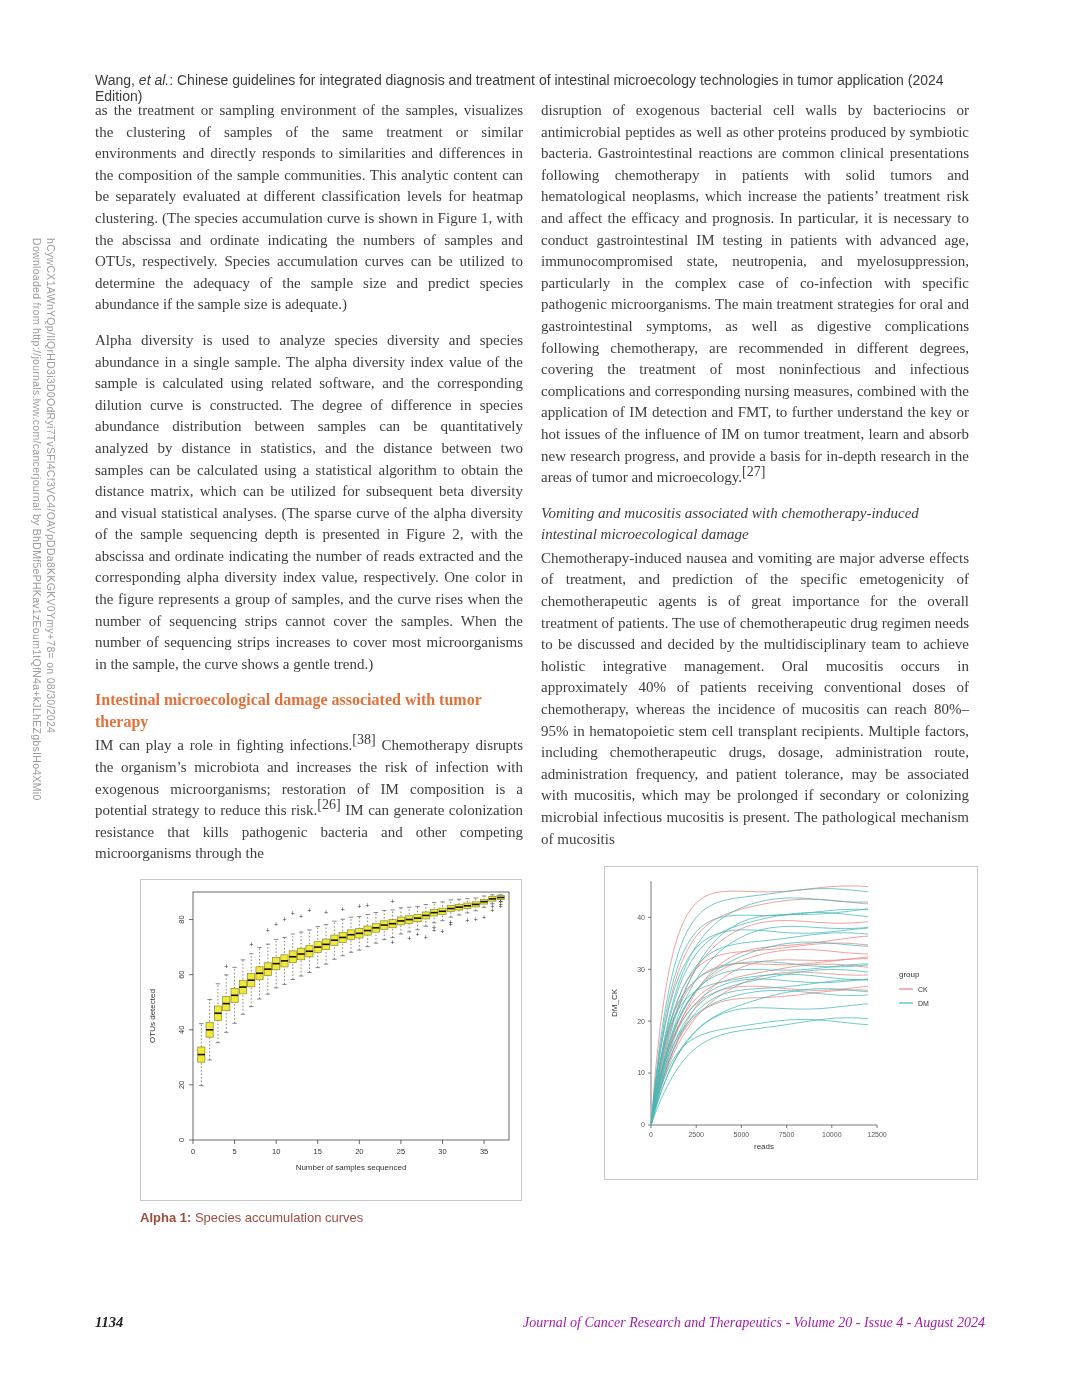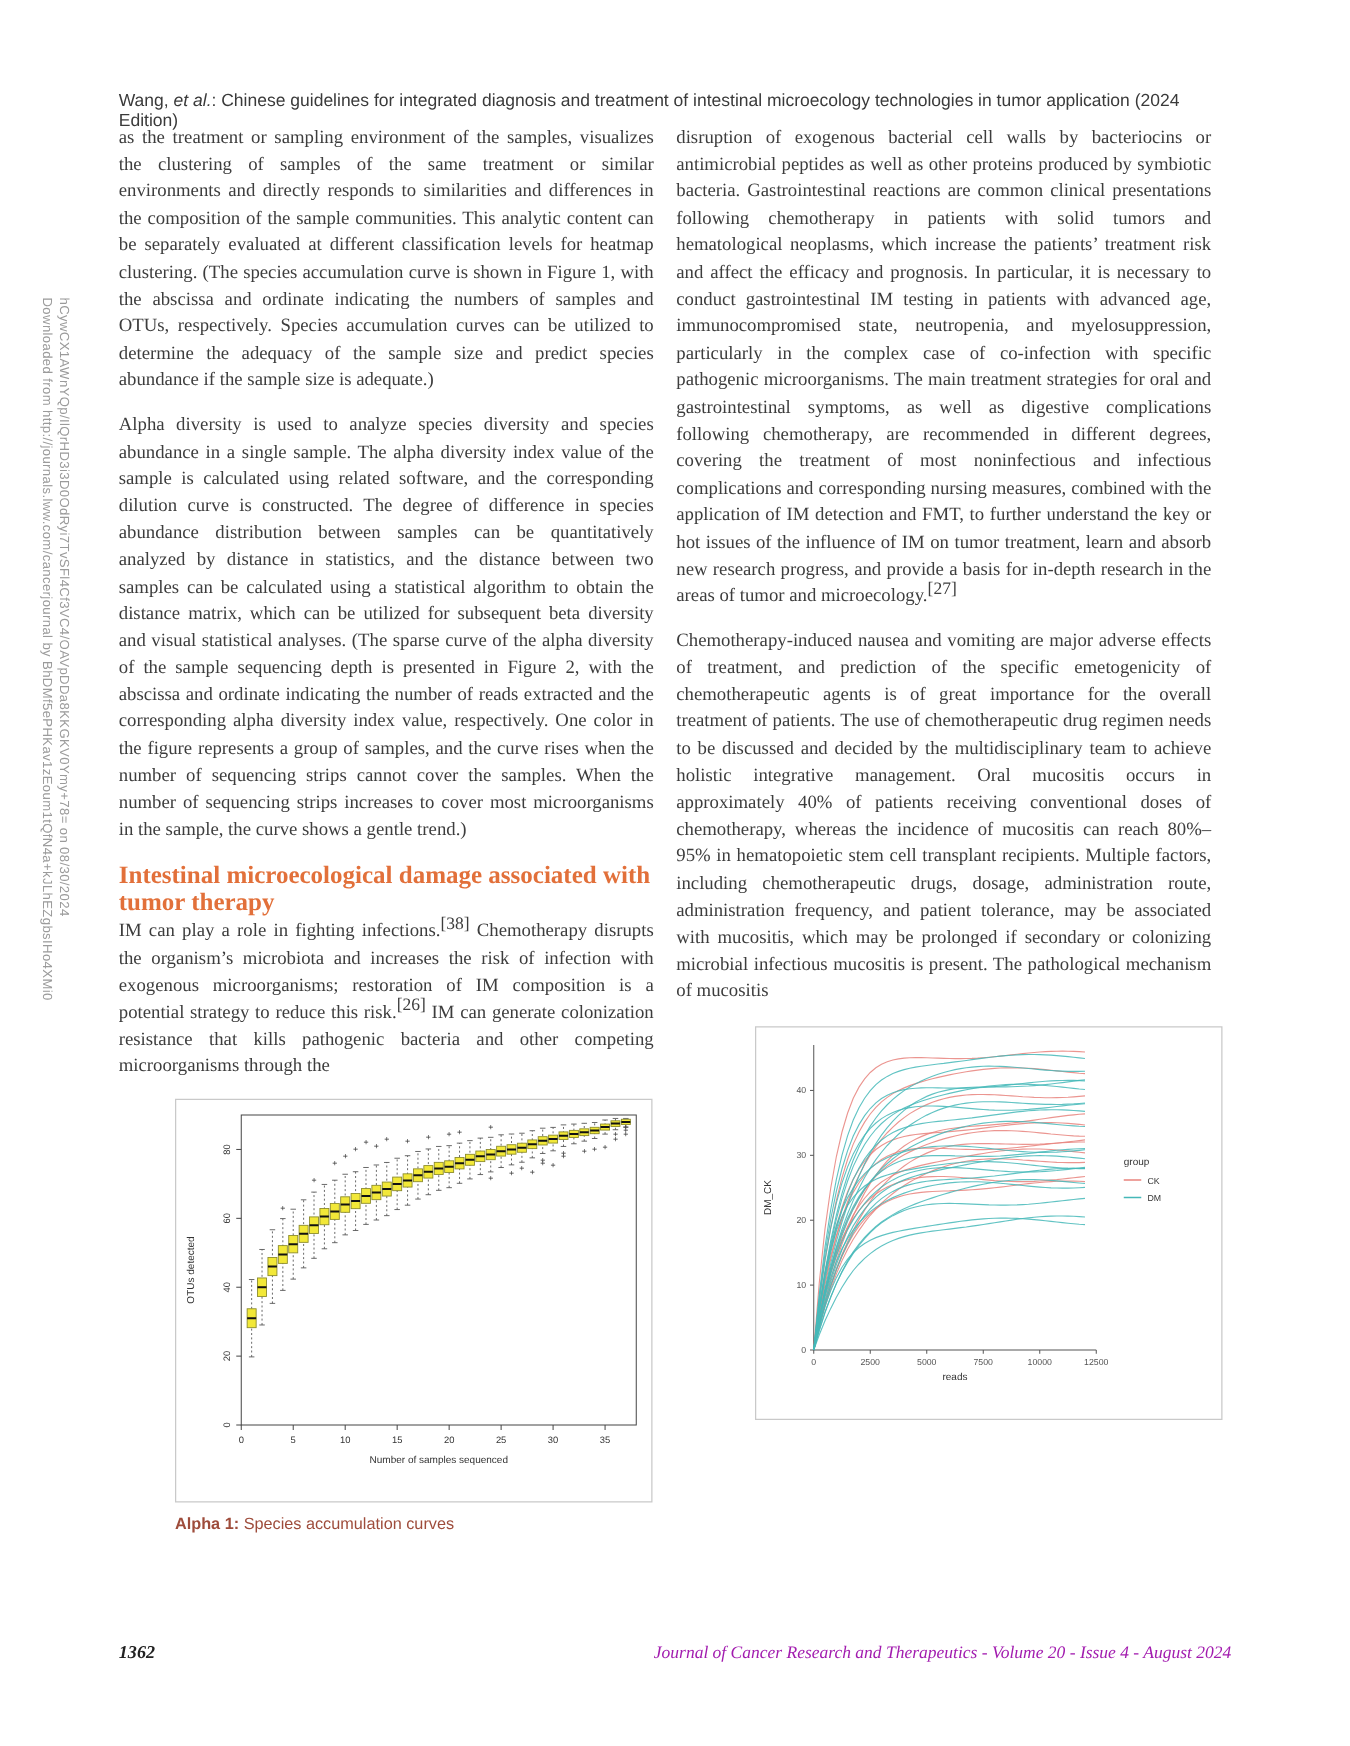--- a/index.html
+++ b/index.html
@@ -11,21 +11,21 @@
              font-size:10.5px;color:#9b9b9b;letter-spacing:.3px;line-height:14px;}
   .watermark div{display:block;}
   
   .running-head{position:absolute;left:95px;top:72px;width:890px;
                 font-family:"Liberation Sans",sans-serif;font-size:14px;color:#3a3a3a;}
   
   .columns{position:absolute;left:95px;top:100px;width:890px;display:flex;gap:18px;}
   .col{width:428px;}
   .col p{margin:0 0 14px 0;font-size:15px;line-height:21.6px;text-align:justify;}
   sup{font-size:14px;line-height:0;}
-  h2.section{margin:6px 0 2px 0;font-size:20px;line-height:22px;font-weight:bold;color:#e2703a;}
+  h2.section{margin:6px 0 2px 0;font-size:16px;line-height:22px;font-weight:bold;color:#e2703a;}
   h3.subsection{margin:10px 0 2px 0;font-size:15px;line-height:21.6px;font-weight:normal;font-style:italic;color:#3d3d3d;}
   
   .figbox{background:#fff;border:1px solid #c9c9c9;}
   .fig1-wrap{margin:12px 0 6px 45px;width:382px;}
   .fig2-wrap{margin:16px 0 6px 63px;width:374px;}
   .figcaption{font-family:"Liberation Sans",sans-serif;font-size:13px;line-height:18px;
               color:#9e4c3b;margin-top:8px;}
   .figcaption b{font-weight:bold;}
   
   .footer{position:absolute;left:95px;top:1314px;width:890px;display:flex;
@@ -299,20 +299,21 @@
               <text x="359.6842105263158" y="29.355555555555565" font-size="7" fill="#333" font-family="Liberation Sans, sans-serif" text-anchor="middle">+</text>
               <text x="359.6842105263158" y="23.844444444444445" font-size="7" fill="#333" font-family="Liberation Sans, sans-serif" text-anchor="middle">+</text>
             </svg>
         </div>
         <div class="figcaption"><b>Alpha 1:</b> Species accumulation curves</div>
       </div>
     </div>
 
     <div class="col">
       <p>disruption of exogenous bacterial cell walls by bacteriocins or antimicrobial peptides as well as other proteins produced by symbiotic bacteria. Gastrointestinal reactions are common clinical presentations following chemotherapy in patients with solid tumors and hematological neoplasms, which increase the patients’ treatment risk and affect the efficacy and prognosis. In particular, it is necessary to conduct gastrointestinal IM testing in patients with advanced age, immunocompromised state, neutropenia, and myelosuppression, particularly in the complex case of co-infection with specific pathogenic microorganisms. The main treatment strategies for oral and gastrointestinal symptoms, as well as digestive complications following chemotherapy, are recommended in different degrees, covering the treatment of most noninfectious and infectious complications and corresponding nursing measures, combined with the application of IM detection and FMT, to further understand the key or hot issues of the influence of IM on tumor treatment, learn and absorb new research progress, and provide a basis for in-depth research in the areas of tumor and microecology.<sup>[27]</sup></p>
+      <h3 class="subsection">Vomiting and mucositis associated with chemotherapy-induced intestinal microecological damage</h3>
       <p>Chemotherapy-induced nausea and vomiting are major adverse effects of treatment, and prediction of the specific emetogenicity of chemotherapeutic agents is of great importance for the overall treatment of patients. The use of chemotherapeutic drug regimen needs to be discussed and decided by the multidisciplinary team to achieve holistic integrative management. Oral mucositis occurs in approximately 40% of patients receiving conventional doses of chemotherapy, whereas the incidence of mucositis can reach 80%–95% in hematopoietic stem cell transplant recipients. Multiple factors, including chemotherapeutic drugs, dosage, administration route, administration frequency, and patient tolerance, may be associated with mucositis, which may be prolonged if secondary or colonizing microbial infectious mucositis is present. The pathological mechanism of mucositis</p>
       <div class="fig2-wrap">
         <div class="figbox">
           <svg id="fig2" width="372" height="308" viewBox="0 0 372 308">
               <line x1="46" y1="14" x2="46" y2="258" stroke="#555" stroke-width="0.8"></line>
               <line x1="46" y1="258" x2="272" y2="258" stroke="#555" stroke-width="0.8"></line>
               <line x1="43" y1="258" x2="46" y2="258" stroke="#555" stroke-width="0.8"></line>
               <text x="40" y="260.4" font-size="7" fill="#555" font-family="Liberation Sans, sans-serif" text-anchor="end">0</text>
               <line x1="43" y1="206.08510638297872" x2="46" y2="206.08510638297872" stroke="#555" stroke-width="0.8"></line>
               <text x="40" y="208.48510638297873" font-size="7" fill="#555" font-family="Liberation Sans, sans-serif" text-anchor="end">10</text>
@@ -373,17 +374,17 @@
               <text x="313" y="125" font-size="7" fill="#333" font-family="Liberation Sans, sans-serif">CK</text>
               <line x1="294" y1="136" x2="308" y2="136" stroke="#45b8b8" stroke-width="1.2"></line>
               <text x="313" y="139" font-size="7" fill="#333" font-family="Liberation Sans, sans-serif">DM</text>
             </svg>
         </div>
       </div>
     </div>
   </div>
 
   <div class="footer">
-    <span class="page-number">1362</span>
+    <span class="page-number">1134</span>
     <span class="journal-foot">Journal of Cancer Research and Therapeutics - Volume 20 - Issue 4 - August 2024</span>
   </div>
 
 </div>
 
 </body></html>

